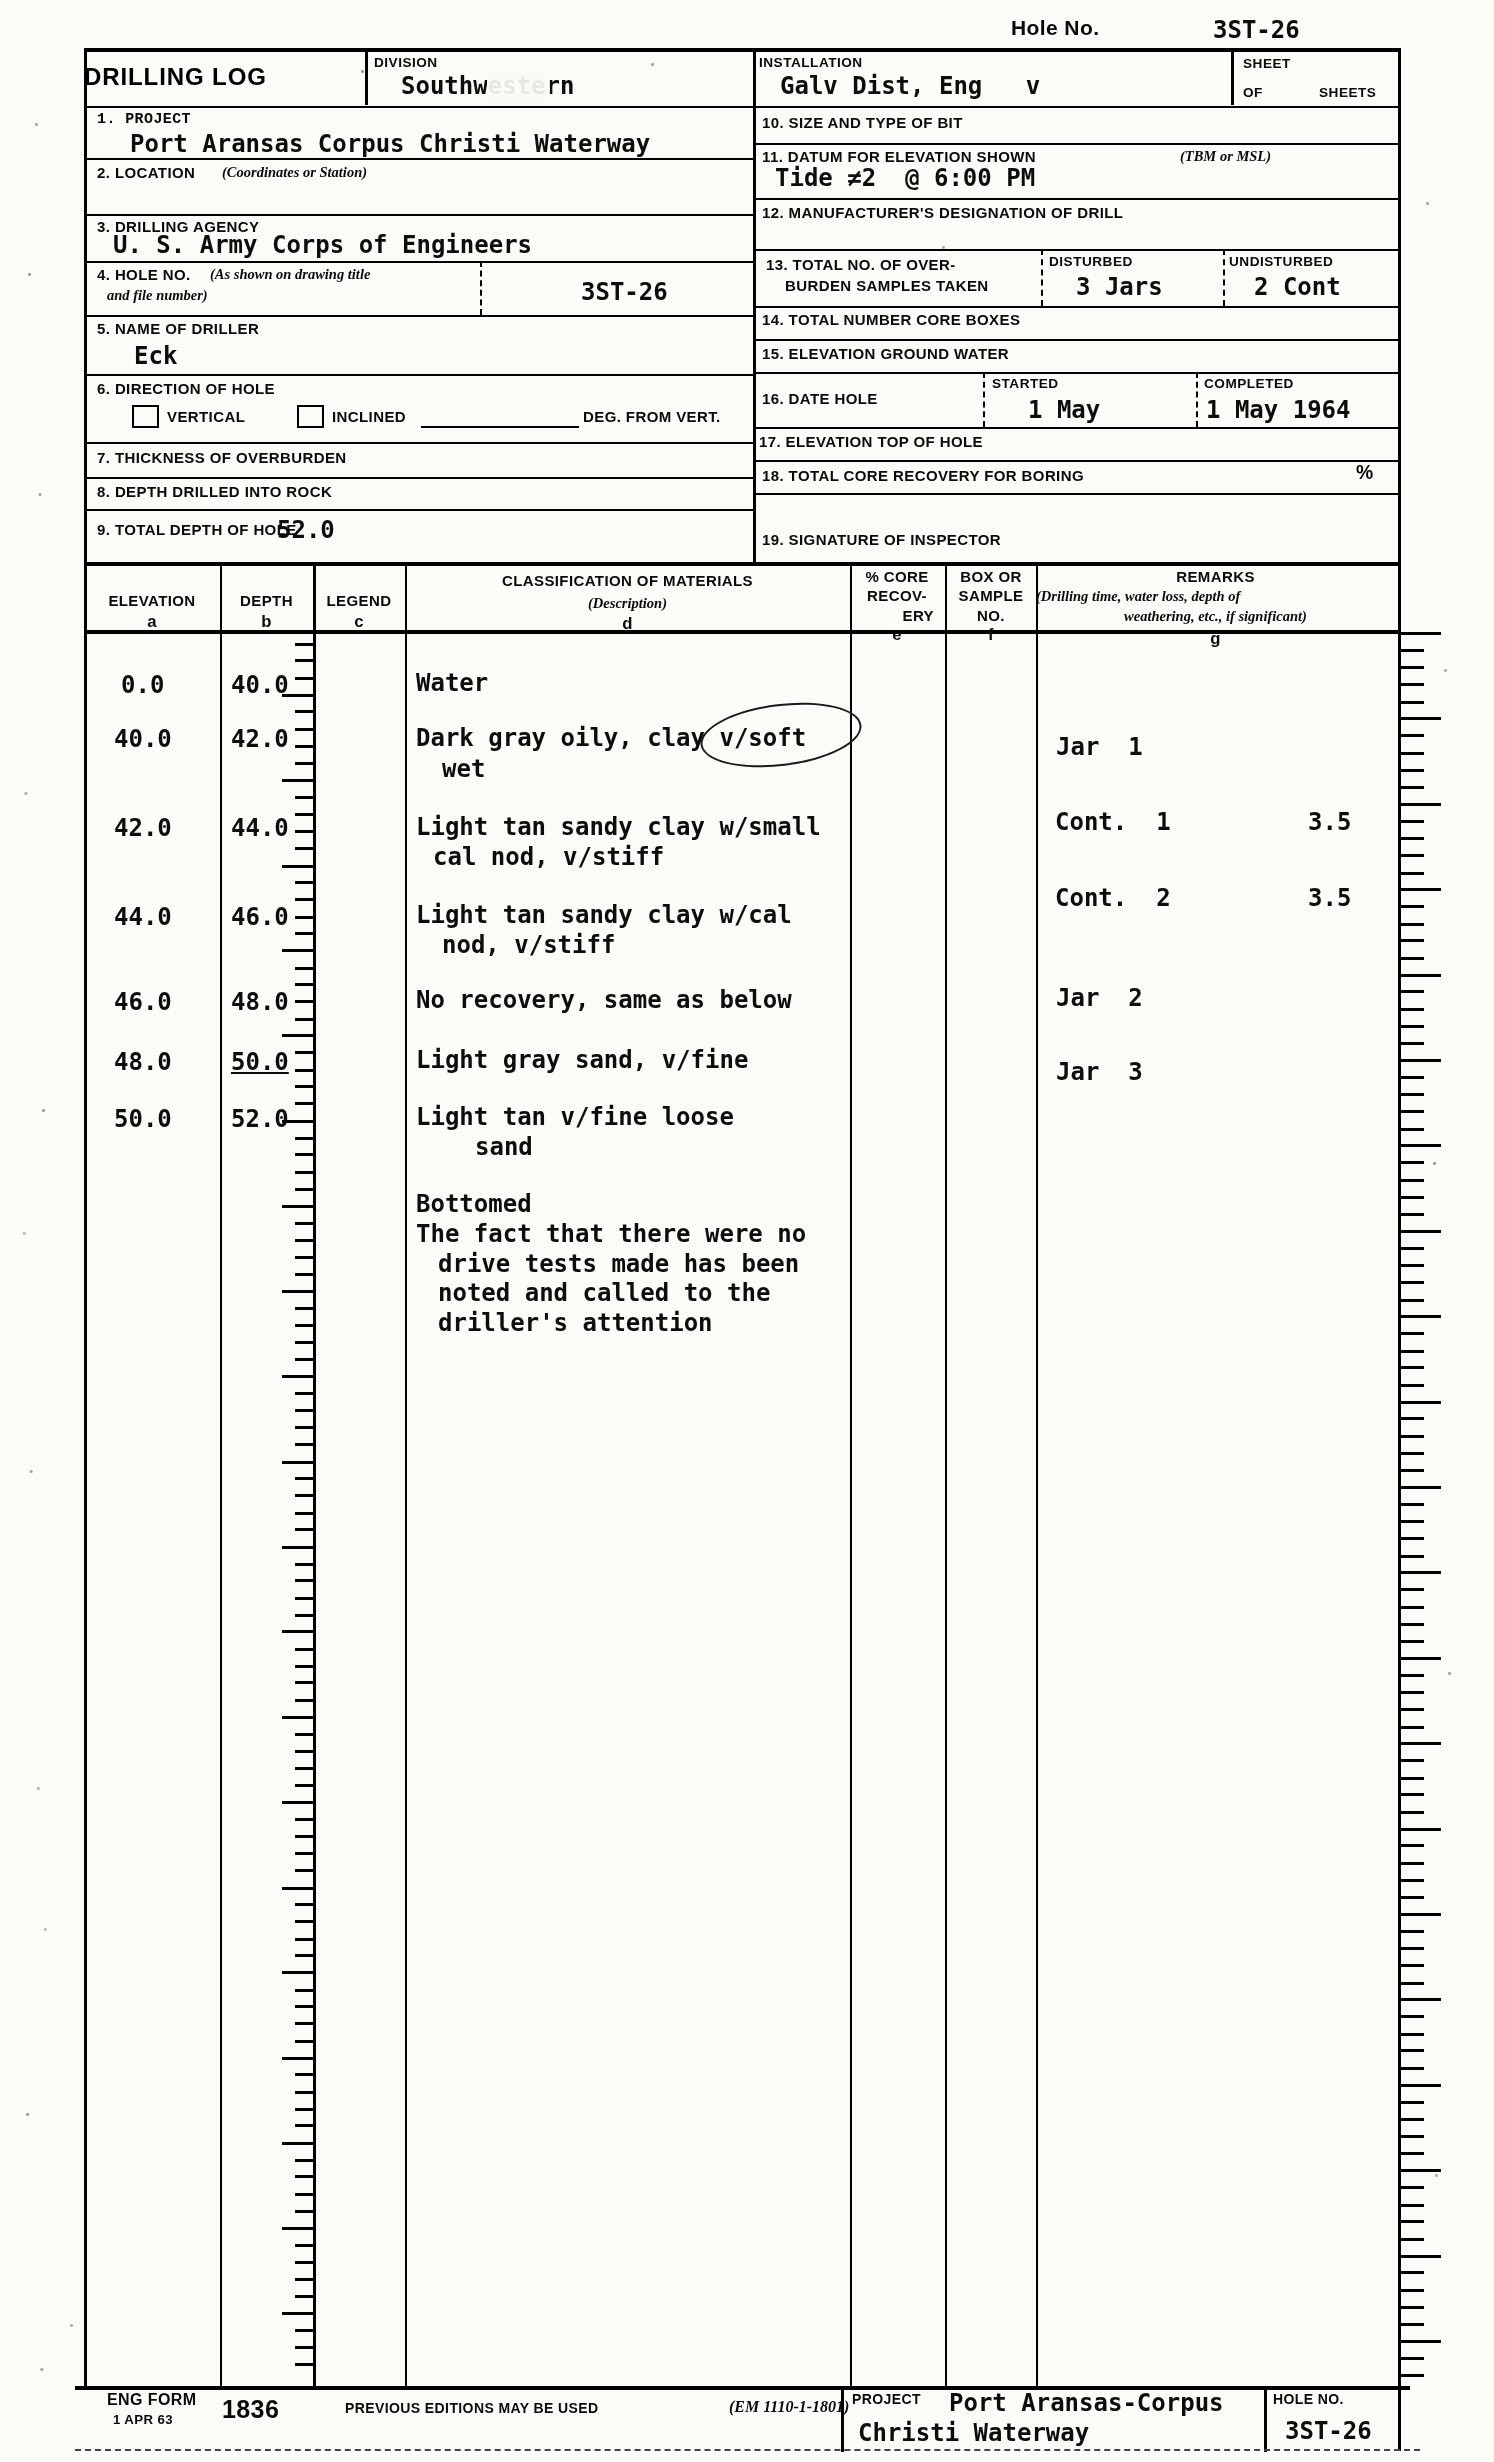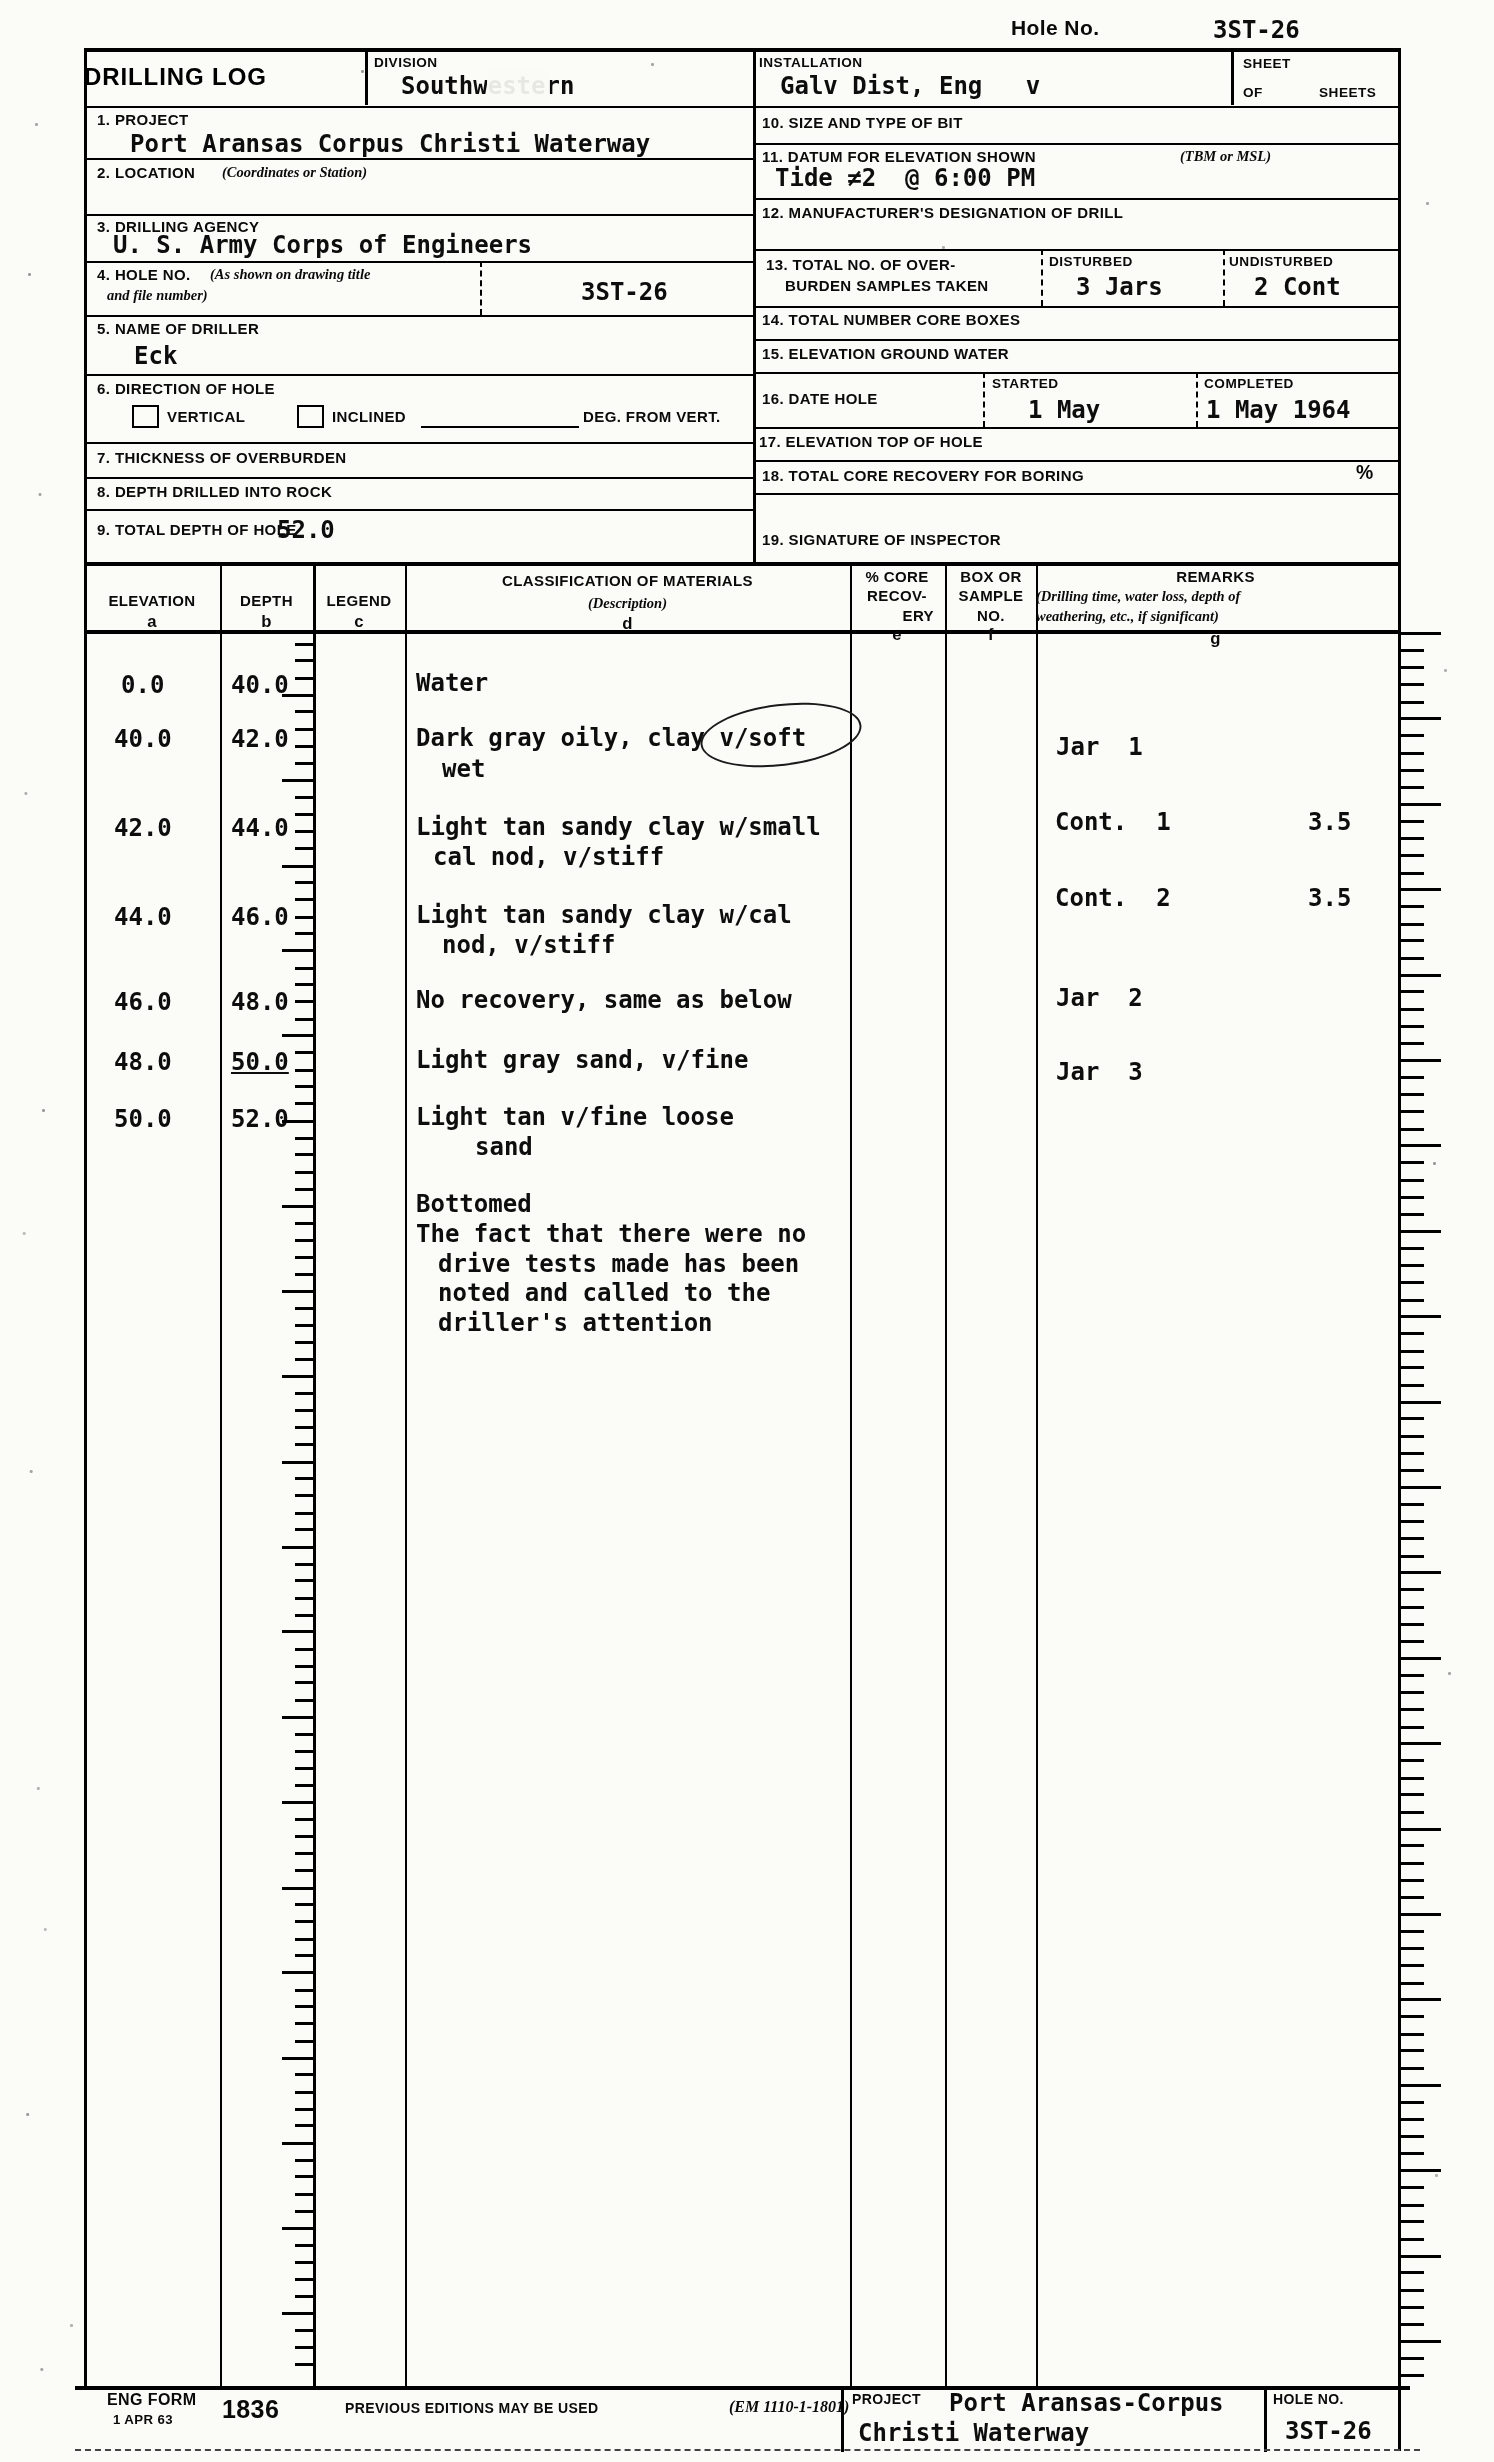--- a/index.html
+++ b/index.html
@@ -59,21 +59,21 @@
 
   <div class="hl thin" style="left:84px;top:158px;width:669px;"></div>
   <div class="hl thin" style="left:84px;top:214px;width:669px;"></div>
   <div class="hl thin" style="left:84px;top:261px;width:669px;"></div>
   <div class="hl thin" style="left:84px;top:315px;width:669px;"></div>
   <div class="hl thin" style="left:84px;top:374px;width:669px;"></div>
   <div class="hl thin" style="left:84px;top:442px;width:669px;"></div>
   <div class="hl thin" style="left:84px;top:477px;width:669px;"></div>
   <div class="hl thin" style="left:84px;top:509px;width:669px;"></div>
 
-  <div class="lbl" style="left:97px;top:111px;">1. PROJECT</div>
+  <div class="lbl" style="left:97px;top:111px;font-family:Liberation Mono, monospace;">1. PROJECT</div>
   <div class="typed" style="left:130px;top:130px;">Port Aransas Corpus Christi Waterway</div>
   <div class="lbl" style="left:97px;top:164px;">2. LOCATION</div>
   <div class="ital" style="left:222px;top:164px;">(Coordinates or Station)</div>
   <div class="lbl" style="left:97px;top:218px;">3. DRILLING AGENCY</div>
   <div class="typed" style="left:113px;top:231px;">U. S. Army Corps of Engineers</div>
   <div class="lbl" style="left:97px;top:266px;">4. HOLE NO.</div>
   <div class="ital" style="left:210px;top:266px;">(As shown on drawing title</div>
   <div class="ital" style="left:107px;top:287px;">and file number)</div>
   <div class="dashv" style="left:480px;top:261px;height:54px;"></div>
   <div class="typed" style="left:581px;top:278px;">3ST-26</div>
@@ -150,21 +150,21 @@
   <div class="lbl" style="left:405px;top:572px;width:445px;text-align:center;">CLASSIFICATION OF MATERIALS</div>
   <div class="ital" style="left:405px;top:595px;width:445px;text-align:center;">(Description)</div>
   <div class="lbl" style="left:850px;top:568px;width:94px;text-align:center;">% CORE</div>
   <div class="lbl" style="left:850px;top:587px;width:94px;text-align:center;">RECOV-</div>
   <div class="lbl" style="left:850px;top:607px;width:84px;text-align:right;">ERY</div>
   <div class="lbl" style="left:945px;top:568px;width:92px;text-align:center;">BOX OR</div>
   <div class="lbl" style="left:945px;top:587px;width:92px;text-align:center;">SAMPLE</div>
   <div class="lbl" style="left:945px;top:607px;width:92px;text-align:center;">NO.</div>
   <div class="lbl" style="left:1036px;top:568px;width:359px;text-align:center;">REMARKS</div>
   <div class="ital" style="left:1036px;top:588px;width:359px;">(Drilling time, water loss, depth of</div>
-  <div class="ital" style="left:1036px;top:608px;width:359px;">weathering, etc., if significant)</div>
+  <div class="ital" style="left:1036px;top:608px;width:359px;text-align:center;">weathering, etc., if significant)</div>
   <div class="lbl" style="left:84px;top:612px;width:136px;text-align:center;font-size:16.7px;">a</div>
   <div class="lbl" style="left:220px;top:612px;width:93px;text-align:center;font-size:16.7px;">b</div>
   <div class="lbl" style="left:313px;top:612px;width:92px;text-align:center;font-size:16.7px;">c</div>
   <div class="lbl" style="left:405px;top:614px;width:445px;text-align:center;font-size:16.7px;">d</div>
   <div class="lbl" style="left:850px;top:625px;width:94px;text-align:center;font-size:16.7px;">e</div>
   <div class="lbl" style="left:945px;top:625px;width:92px;text-align:center;font-size:16.7px;">f</div>
   <div class="lbl" style="left:1036px;top:629px;width:359px;text-align:center;font-size:16.7px;">g</div>
 
   <div class="typed" style="left:121px;top:671px;">0.0</div>
   <div class="typed" style="left:231px;top:671px;">40.0</div>

